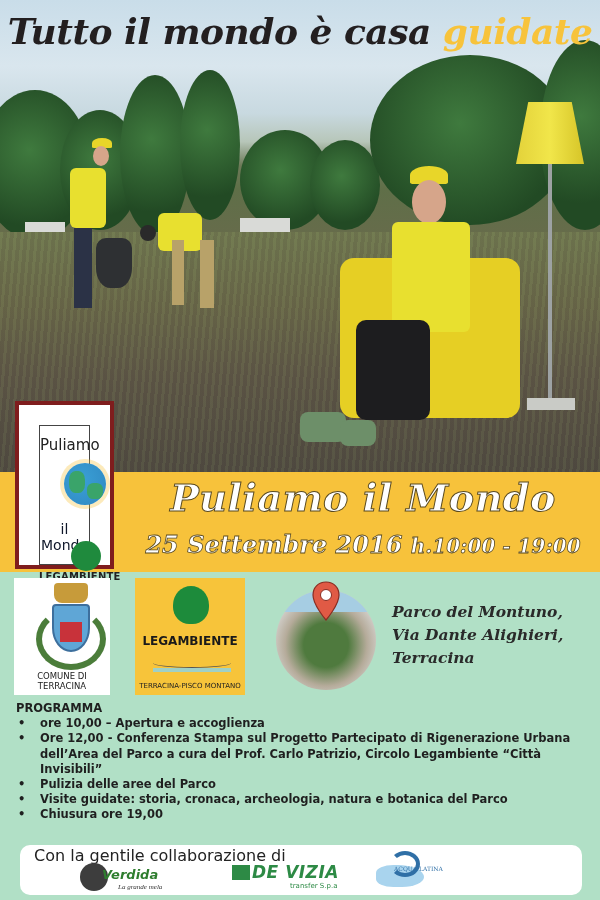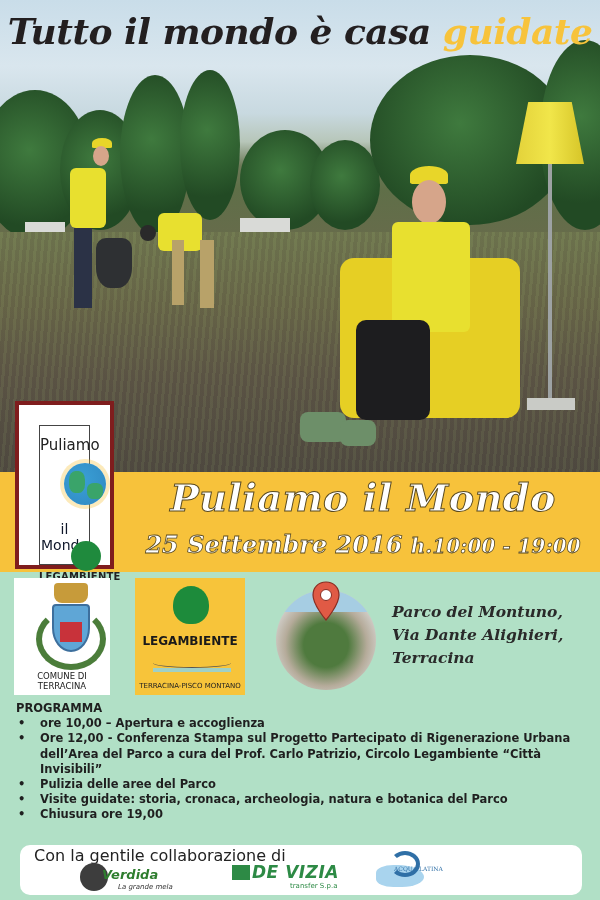--- a/index.html
+++ b/index.html
@@ -92,21 +92,21 @@
   .prog li:before { content: "•"; position: absolute; left: 2px; top: 0; }
   .prog li span { display: block; margin-left: 8px; }
 
   
   .sponsors { position: absolute; left: 20px; top: 845px; width: 562px; height: 50px; background: #fff; border-radius: 10px; }
   .spons-label { position: absolute; left: 14px; top: 1px; font-size: 16px; color: #222; font-family: "DejaVu Sans", sans-serif; }
   .sp { position: absolute; }
   .sp-verdida { left: 60px; top: 16px; width: 100px; height: 32px; }
   .sp-verdida .blob { position:absolute; left:0; top:2px; width:28px; height:28px; border-radius:50%; background:#3d3d3d; }
   .sp-verdida .txt { position:absolute; left:22px; top:6px; font-size:13px; font-weight:bold; color:#2e7d2e; font-style: italic; }
-  .sp-verdida .sub { position:absolute; left:38px; top:22px; font-size:7px; font-style:italic; color:#333; }
+  .sp-verdida .sub { position:absolute; left:38px; top:22px; font-size:7px; font-style:italic; color:#333;font-family:Liberation Serif, serif; }
   .sp-devizia { left: 212px; top: 17px; width: 110px; height: 30px; }
   .sp-devizia .mark { position:absolute; left:0; top:3px; width:18px; height:15px; background:#2d8a45; }
   .sp-devizia .txt { position:absolute; left:20px; top:0; font-size:17px; font-weight:bold; font-style:italic; color:#2d8a45; letter-spacing: 0.5px; }
   .sp-devizia .sub { position:absolute; left:58px; top:20px; font-size:7px; color:#2d8a45; }
   .sp-acqua { left: 352px; top: 6px; width: 80px; height: 42px; }
   .sp-acqua .ring { position:absolute; left:18px; top:0; width:30px; height:26px; border:4px solid #2f6fa6; border-radius:50%; border-left-color: transparent; }
   .sp-acqua .land { position:absolute; left:4px; top:14px; width:48px; height:22px; background:#a9d4ee; border-radius: 40% 60% 50% 40%; }
   .sp-acqua .txt { position:absolute; left:22px; top:14px; font-size:6px; color:#2f6fa6; font-family: "DejaVu Serif", serif; }
   .sp-lazio { left: 452px; top: 12px; width: 80px; height: 30px; }
   .sp-lazio .heart { position:absolute; left:46px; top:0; width:26px; height:24px; background:#c8202a; border-radius: 50% 50% 40% 40%; }

